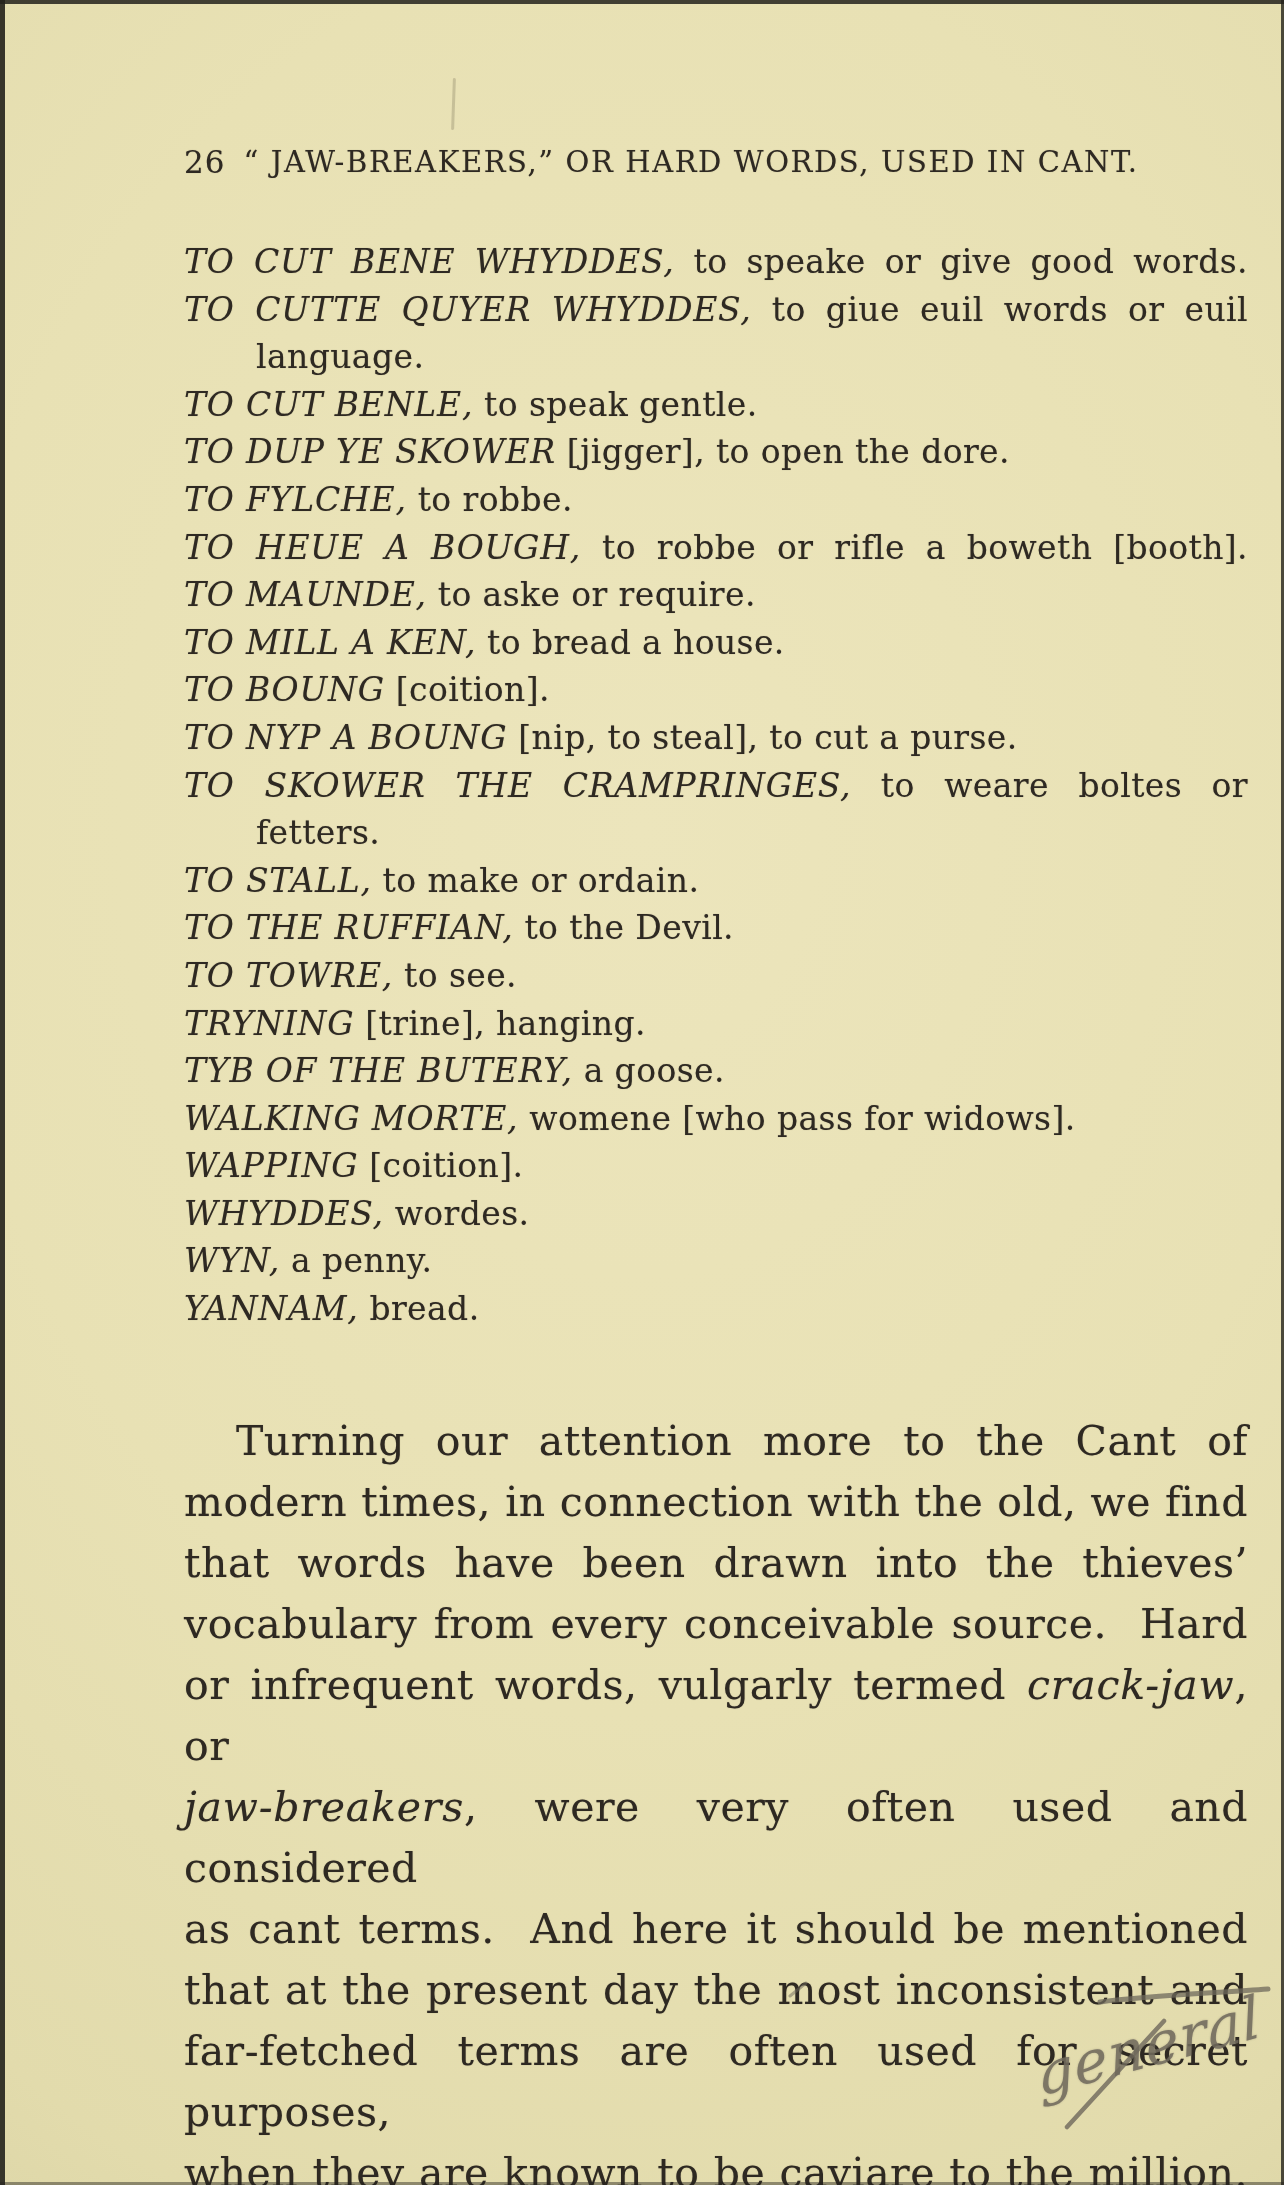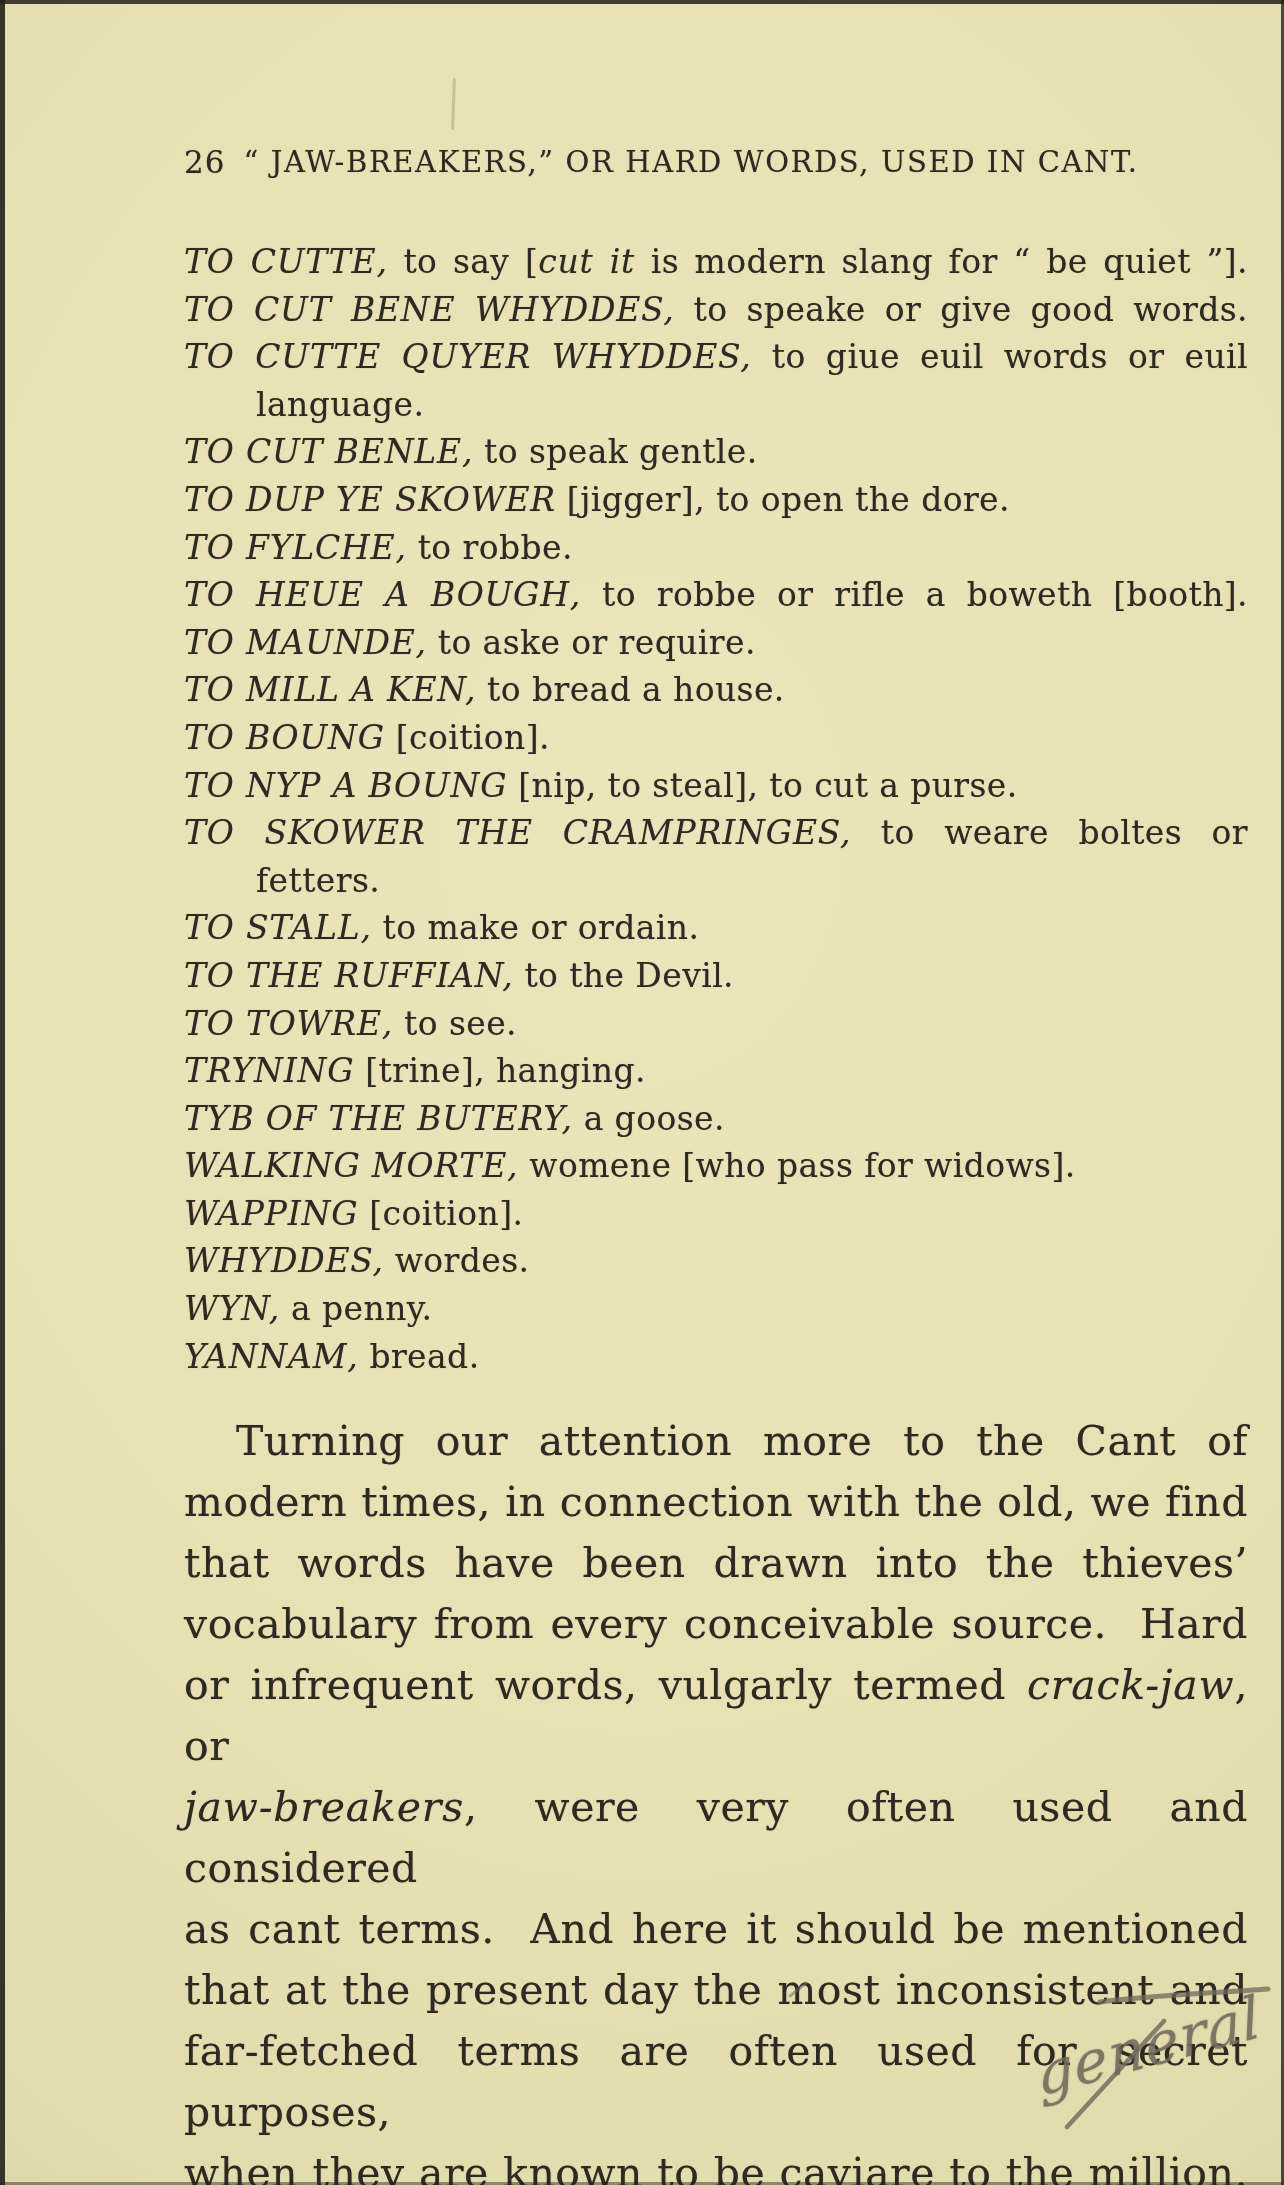--- a/index.html
+++ b/index.html
@@ -61,21 +61,20 @@
 <div class="edge edge-right"></div>
 <div class="edge edge-bottom"></div>
 <div class="smudge"></div>
 
 <div class="content header">
   <span class="pagenum">26</span>
   <span class="htitle">“ JAW-BREAKERS,” OR HARD WORDS, USED IN CANT.</span>
 </div>
 
 <div class="content glossary" id="glossary">
-    <div class="gloss-line fill"><span class="it">TO CUTTE,</span><span> to say [</span><span class="it">cut it</span><span> is modern slang for “&nbsp;be quiet&nbsp;”].</span></div>
     <div class="gloss-line fill"><span class="it">TO CUT BENE WHYDDES,</span><span> to speake or give good words.</span></div>
     <div class="gloss-line fill"><span class="it">TO CUTTE QUYER WHYDDES,</span><span> to giue euil words or euil</span></div>
     <div class="gloss-line cont"><span>language.</span></div>
     <div class="gloss-line"><span class="it">TO CUT BENLE,</span><span> to speak gentle.</span></div>
     <div class="gloss-line"><span class="it">TO DUP YE SKOWER</span><span> [jigger], to open the dore.</span></div>
     <div class="gloss-line"><span class="it">TO FYLCHE,</span><span> to robbe.</span></div>
     <div class="gloss-line fill"><span class="it">TO HEUE A BOUGH,</span><span> to robbe or rifle a boweth [booth].</span></div>
     <div class="gloss-line"><span class="it">TO MAUNDE,</span><span> to aske or require.</span></div>
     <div class="gloss-line"><span class="it">TO MILL A KEN,</span><span> to bread a house.</span></div>
     <div class="gloss-line"><span class="it">TO BOUNG</span><span> [coition].</span></div>

